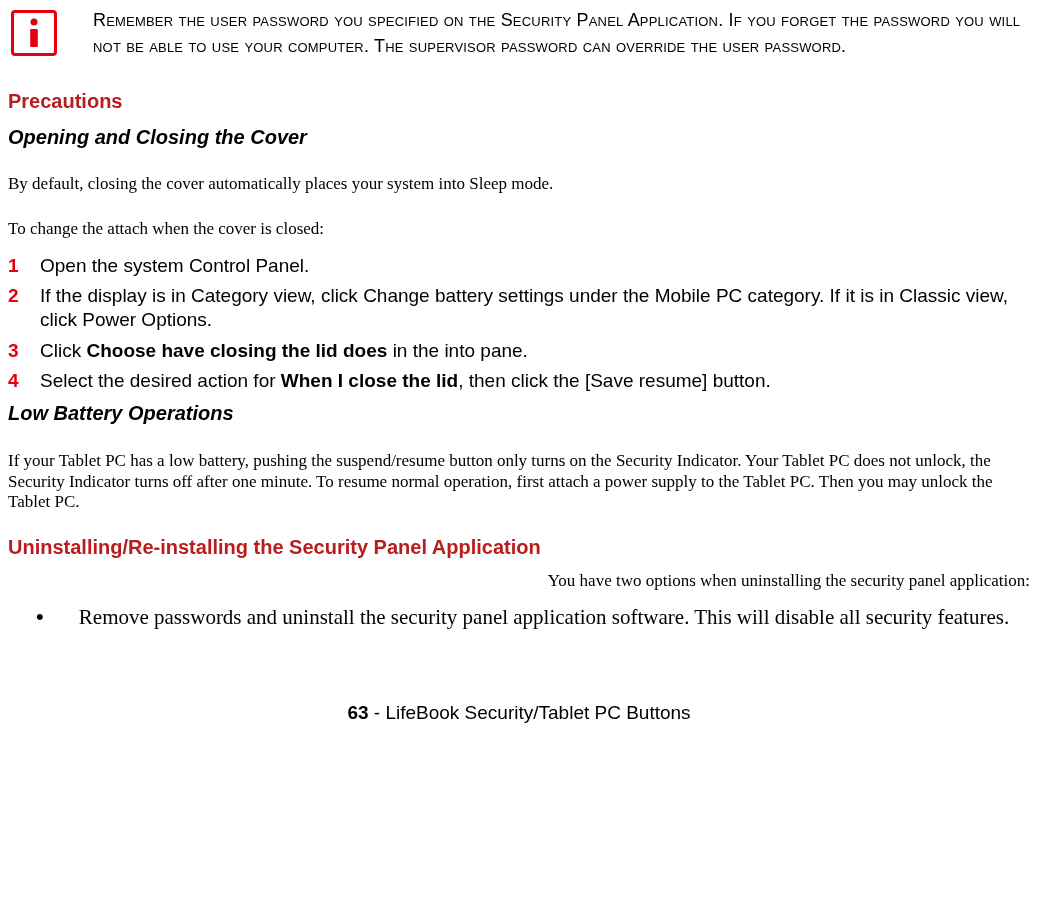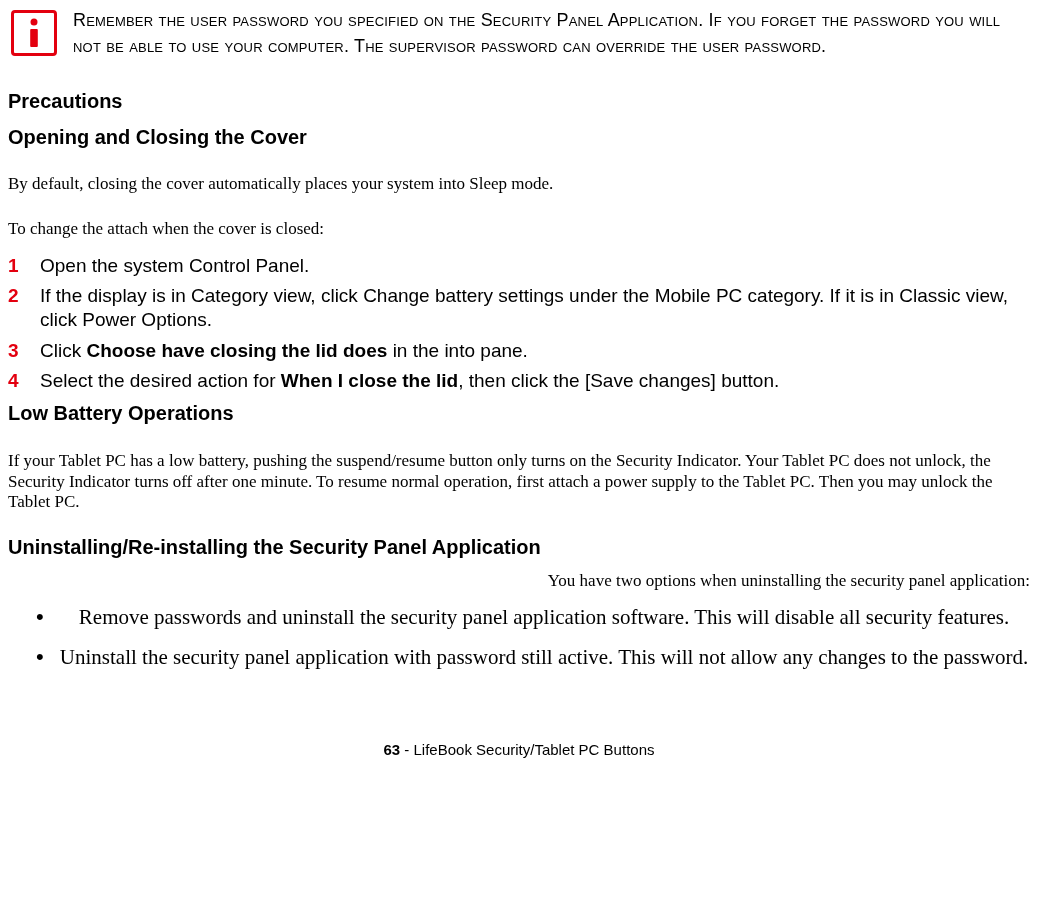--- a/index.html
+++ b/index.html
@@ -9,21 +9,21 @@
     width: 1038px;
     box-sizing: border-box;
     color: #000;
     font-size: 19px;
     line-height: 1.28;
     background: #fff;
   }
   .note-row {
     display: flex;
     align-items: flex-start;
-    gap: 16px;
+    gap: 36px;
     margin-bottom: 30px;
   }
   .info-icon {
     flex: 0 0 46px;
     height: 46px;
     border: 3px solid #e3000f;
     border-radius: 4px;
     box-sizing: border-box;
     display: flex;
     align-items: center;
@@ -32,30 +32,31 @@
     margin-left:3px;
   }
   .info-icon svg { display:block;}
   .note-text {
     font-variant: small-caps;
     letter-spacing: 0.2px;
     font-size: 18px;
     line-height: 1.42;
   }
   .h-red {
-    color: #000000;
+    color: #b91c1c;
     font-weight: bold;
     font-size: 20px;
     margin-top: 30px;
     margin-bottom: 10px;
   }
   .h-black {
     font-weight: bold;
     font-size: 20px;
     margin-bottom: 4px;
+    font-style: italic;
   }
   .body-serif {
     font-family: "Times New Roman", Times, serif;
     font-size: 17px;
     line-height: 1.22;
     margin: 24px 0 14px 0;
   }
   .ol {
     list-style: none;
     padding: 0;
@@ -92,21 +93,21 @@
   .ul > li::before {
     content: "•";
     position: absolute;
     left: 0;
     top: -1px;
     font-size: 22px;
     font-family: Arial, sans-serif;
   }
   .footer {
     text-align: center;
-    font-size: 15px;
+    font-size: 19px;
     margin-top: 70px;
     margin-bottom: 14px;
   }
   .footer .pg { font-weight: bold;}
 </style>
 </head>
 <body>
 
 <div class="note-row">
   <div class="info-icon">
@@ -132,30 +133,29 @@
   <li>
     <span class="num">2</span>
     <span class="txt">If the display is in Category view, click Change battery settings under the Mobile PC category. If it is in Classic view, click Power Options.</span>
   </li>
   <li>
     <span class="num">3</span>
     <span class="txt"><span>Click </span><span class="b">Choose have closing the lid does</span><span> in the into pane.</span></span>
   </li>
   <li>
     <span class="num">4</span>
-    <span class="txt"><span>Select the desired action for </span><span class="b">When I close the lid</span><span>, then click the [Save changes] button.</span></span>
+    <span class="txt"><span>Select the desired action for </span><span class="b">When I close the lid</span><span>, then click the [Save resume] button.</span></span>
   </li>
 </ol>
 
 <div class="h-black">Low Battery Operations</div>
 <div class="body-serif">If your Tablet PC has a low battery, pushing the suspend/resume button only turns on the Security Indicator. Your Tablet PC does not unlock, the Security Indicator turns off after one minute. To resume normal operation, first attach a power supply to the Tablet PC. Then you may unlock the Tablet PC.</div>
 
 <div class="h-red" style="margin-top:22px;">Uninstalling/Re-installing the Security Panel Application</div>
 <div class="body-serif" style="margin-top:2px;text-align:right;">You have two options when uninstalling the security panel application:</div>
 
 <ul class="ul">
   <li>Remove passwords and uninstall the security panel application software. This will disable all security features.</li>
-  <li>Uninstall the security panel application with password still active. This will not allow any changes to the password.</li>
 </ul>
 
 <div class="footer">
   <span class="pg">63</span><span> - LifeBook Security/Tablet PC Buttons</span>
 </div>
 
 </body></html>

